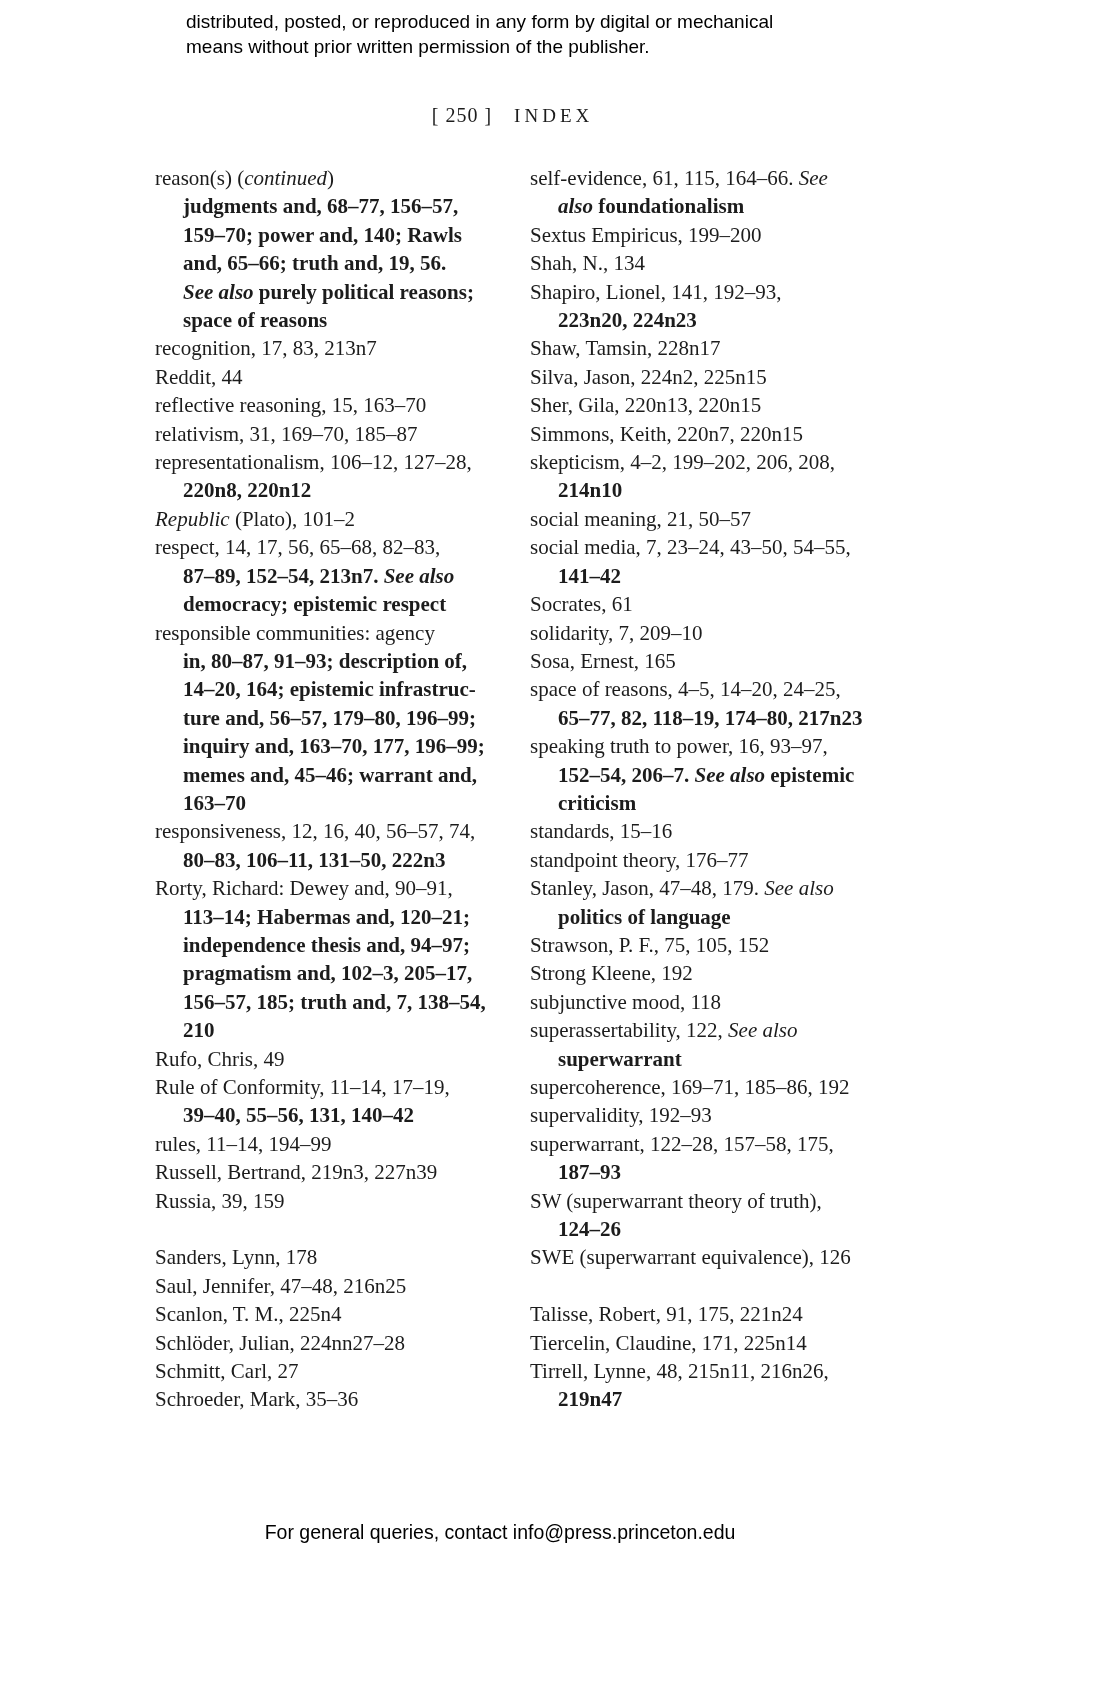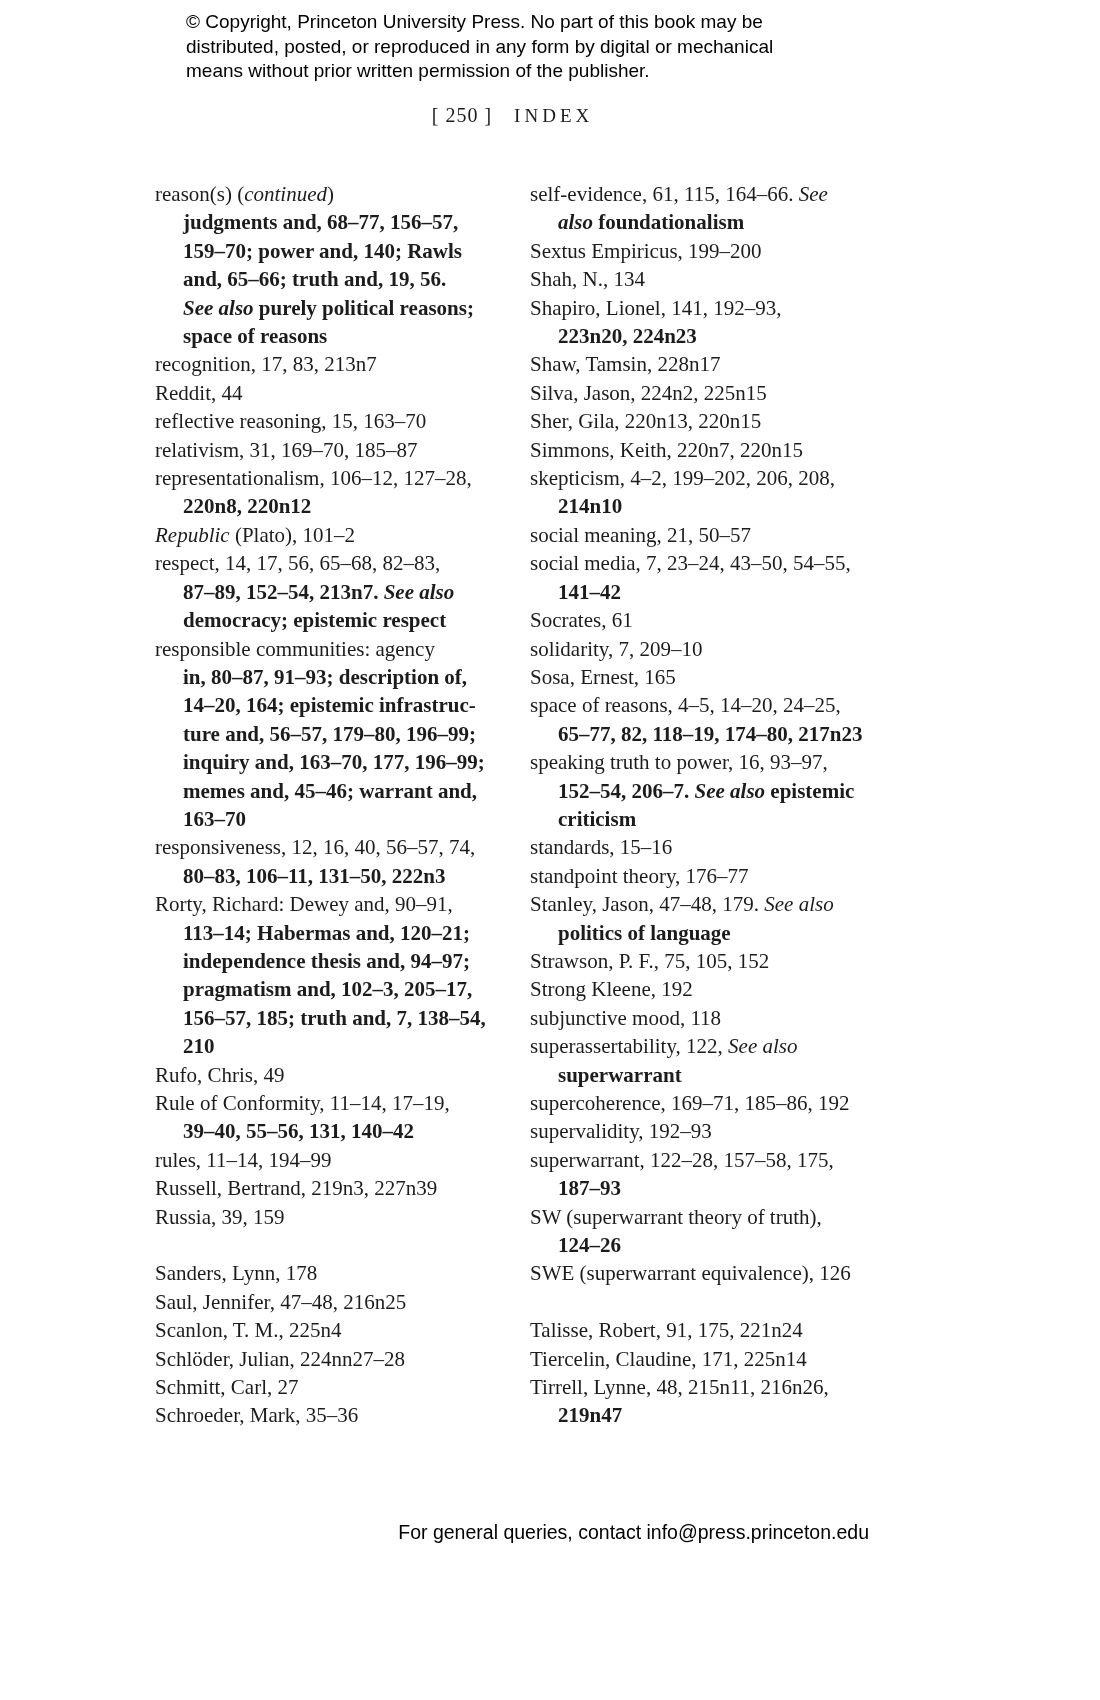--- a/index.html
+++ b/index.html
@@ -13,39 +13,38 @@
     font-family:"Liberation Sans", sans-serif;
     font-size:19px;line-height:24.5px;color:#000;
   }
   .page-header{
     position:absolute;left:155px;top:104px;width:715px;
     text-align:center;color:#1c1c1c;
   }
   .page-header .num{font-size:20px;letter-spacing:1px;margin-right:22px;}
   .page-header .title{font-size:19px;letter-spacing:4px;}
   .columns{position:absolute;left:155px;top:164px;width:760px;}
-  .col{position:absolute;top:16px;}
+  .col{position:absolute;top:0;}
   .col-left{left:0;width:360px;}
   .col-right{left:375px;width:370px;}
   .entry{margin:0;}
   .entry.gap{margin-top:28.4px;}
   .line{
     font-size:21px;line-height:28.4px;white-space:nowrap;color:#1c1c1c;
   }
   .line.cont{padding-left:28px;font-weight:bold;}
   .footer{
-    position:absolute;left:159px;top:1521px;width:710px;text-align:right;
+    position:absolute;left:145px;top:1521px;width:710px;text-align:center;
     font-family:"Liberation Sans", sans-serif;font-size:19.5px;color:#000;
   }
 </style>
 </head>
 <body>
 
 <div class="copyright">
-    <div>© Copyright, Princeton University Press. No part of this book may be</div>
     <div>distributed, posted, or reproduced in any form by digital or mechanical</div>
     <div>means without prior written permission of the publisher.</div>
   </div>
 
 <div class="page-header">
   <span class="num">[ 250 ]</span><span class="title">INDEX</span>
 </div>
 
 <div class="columns">
   <div class="col col-left">

